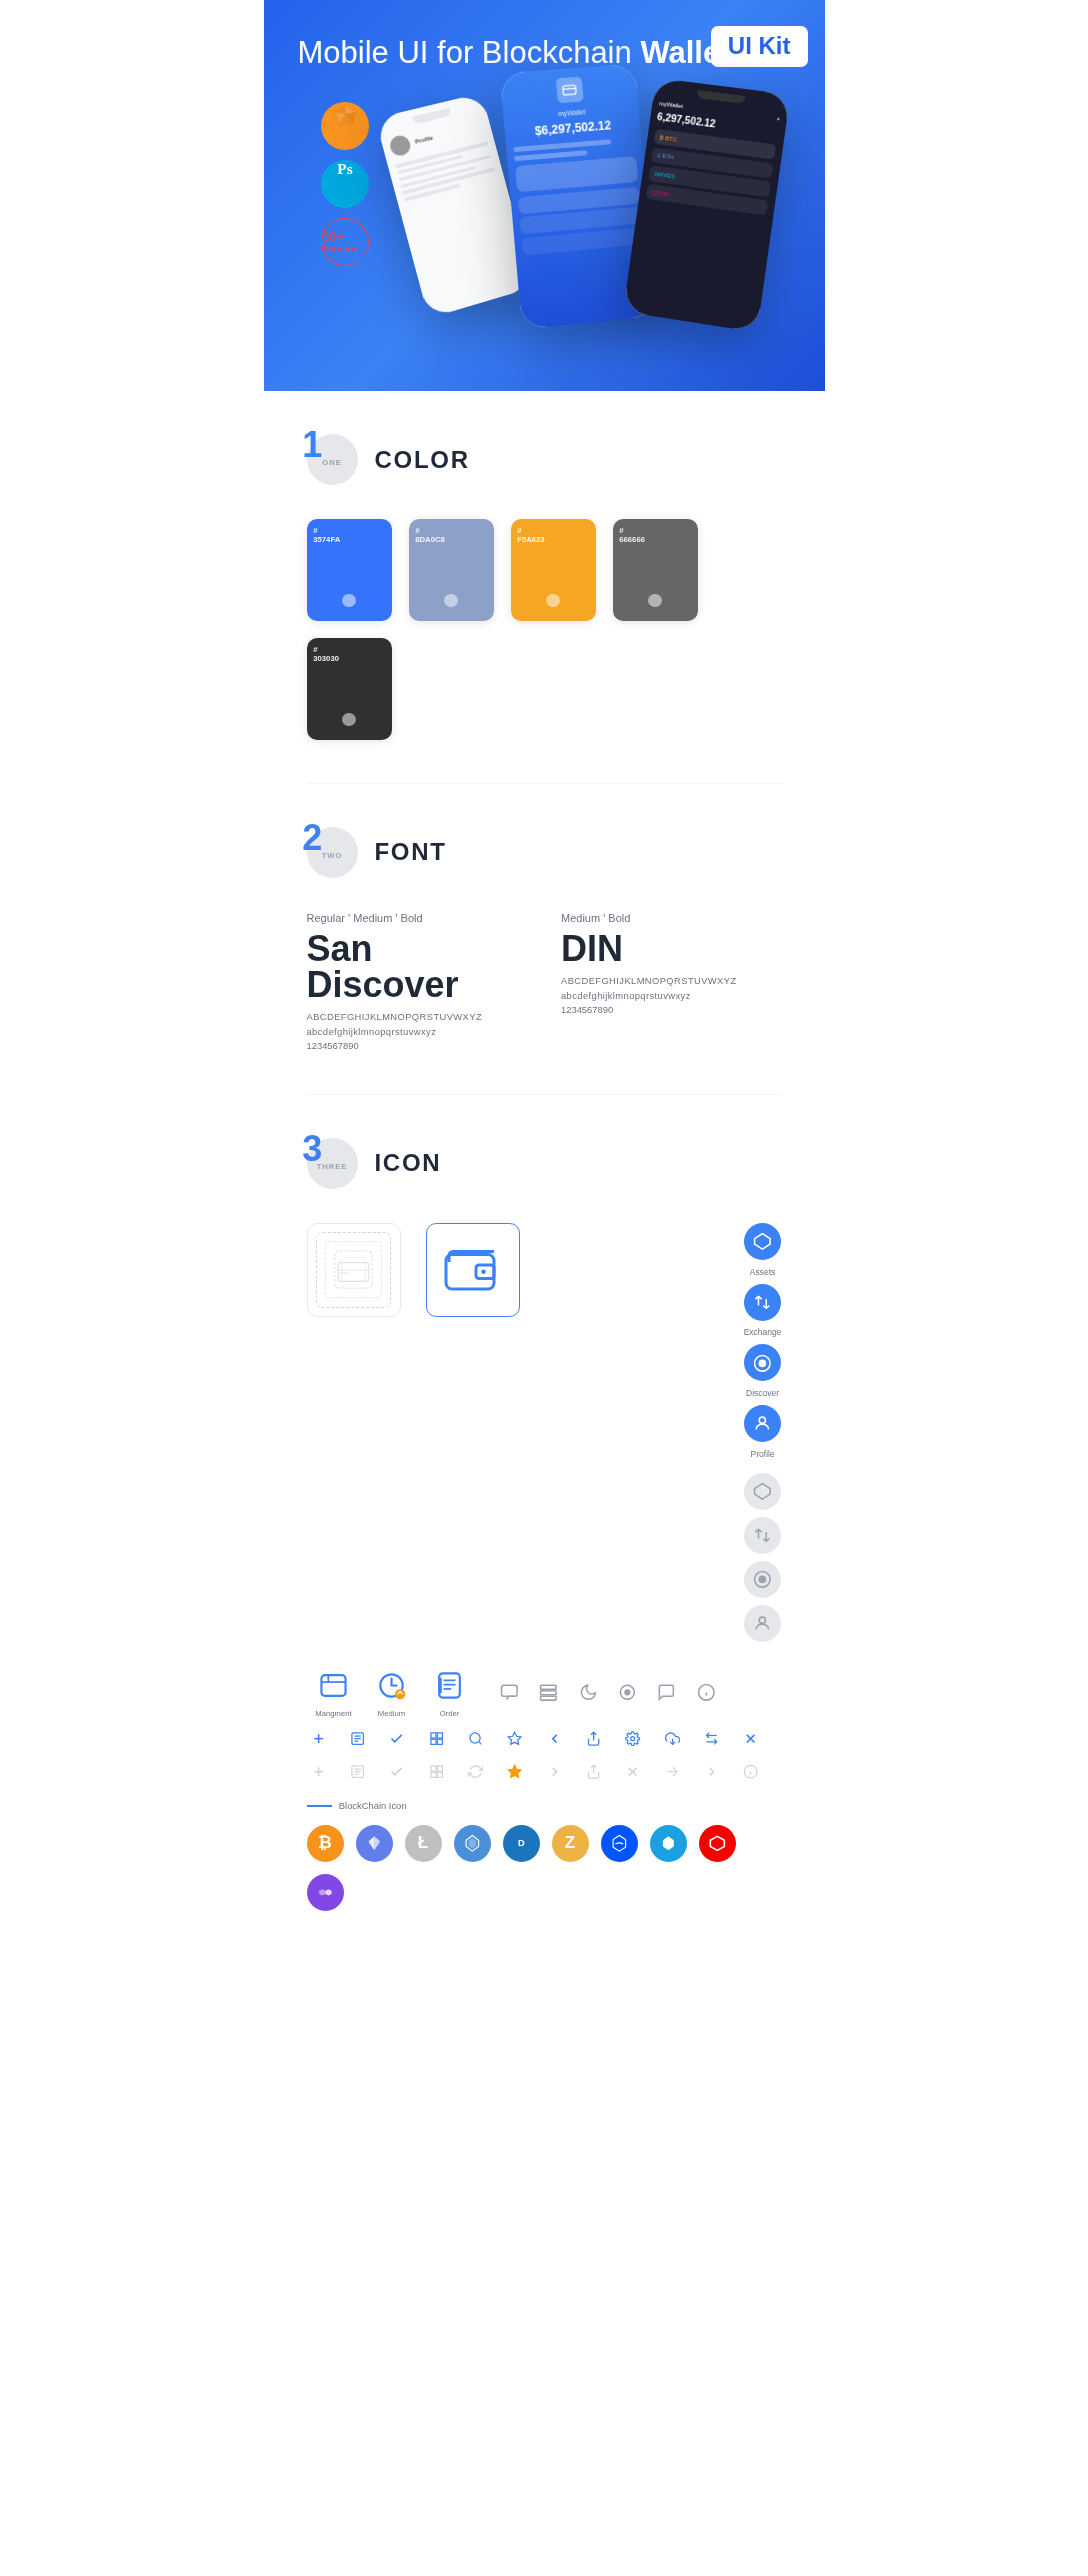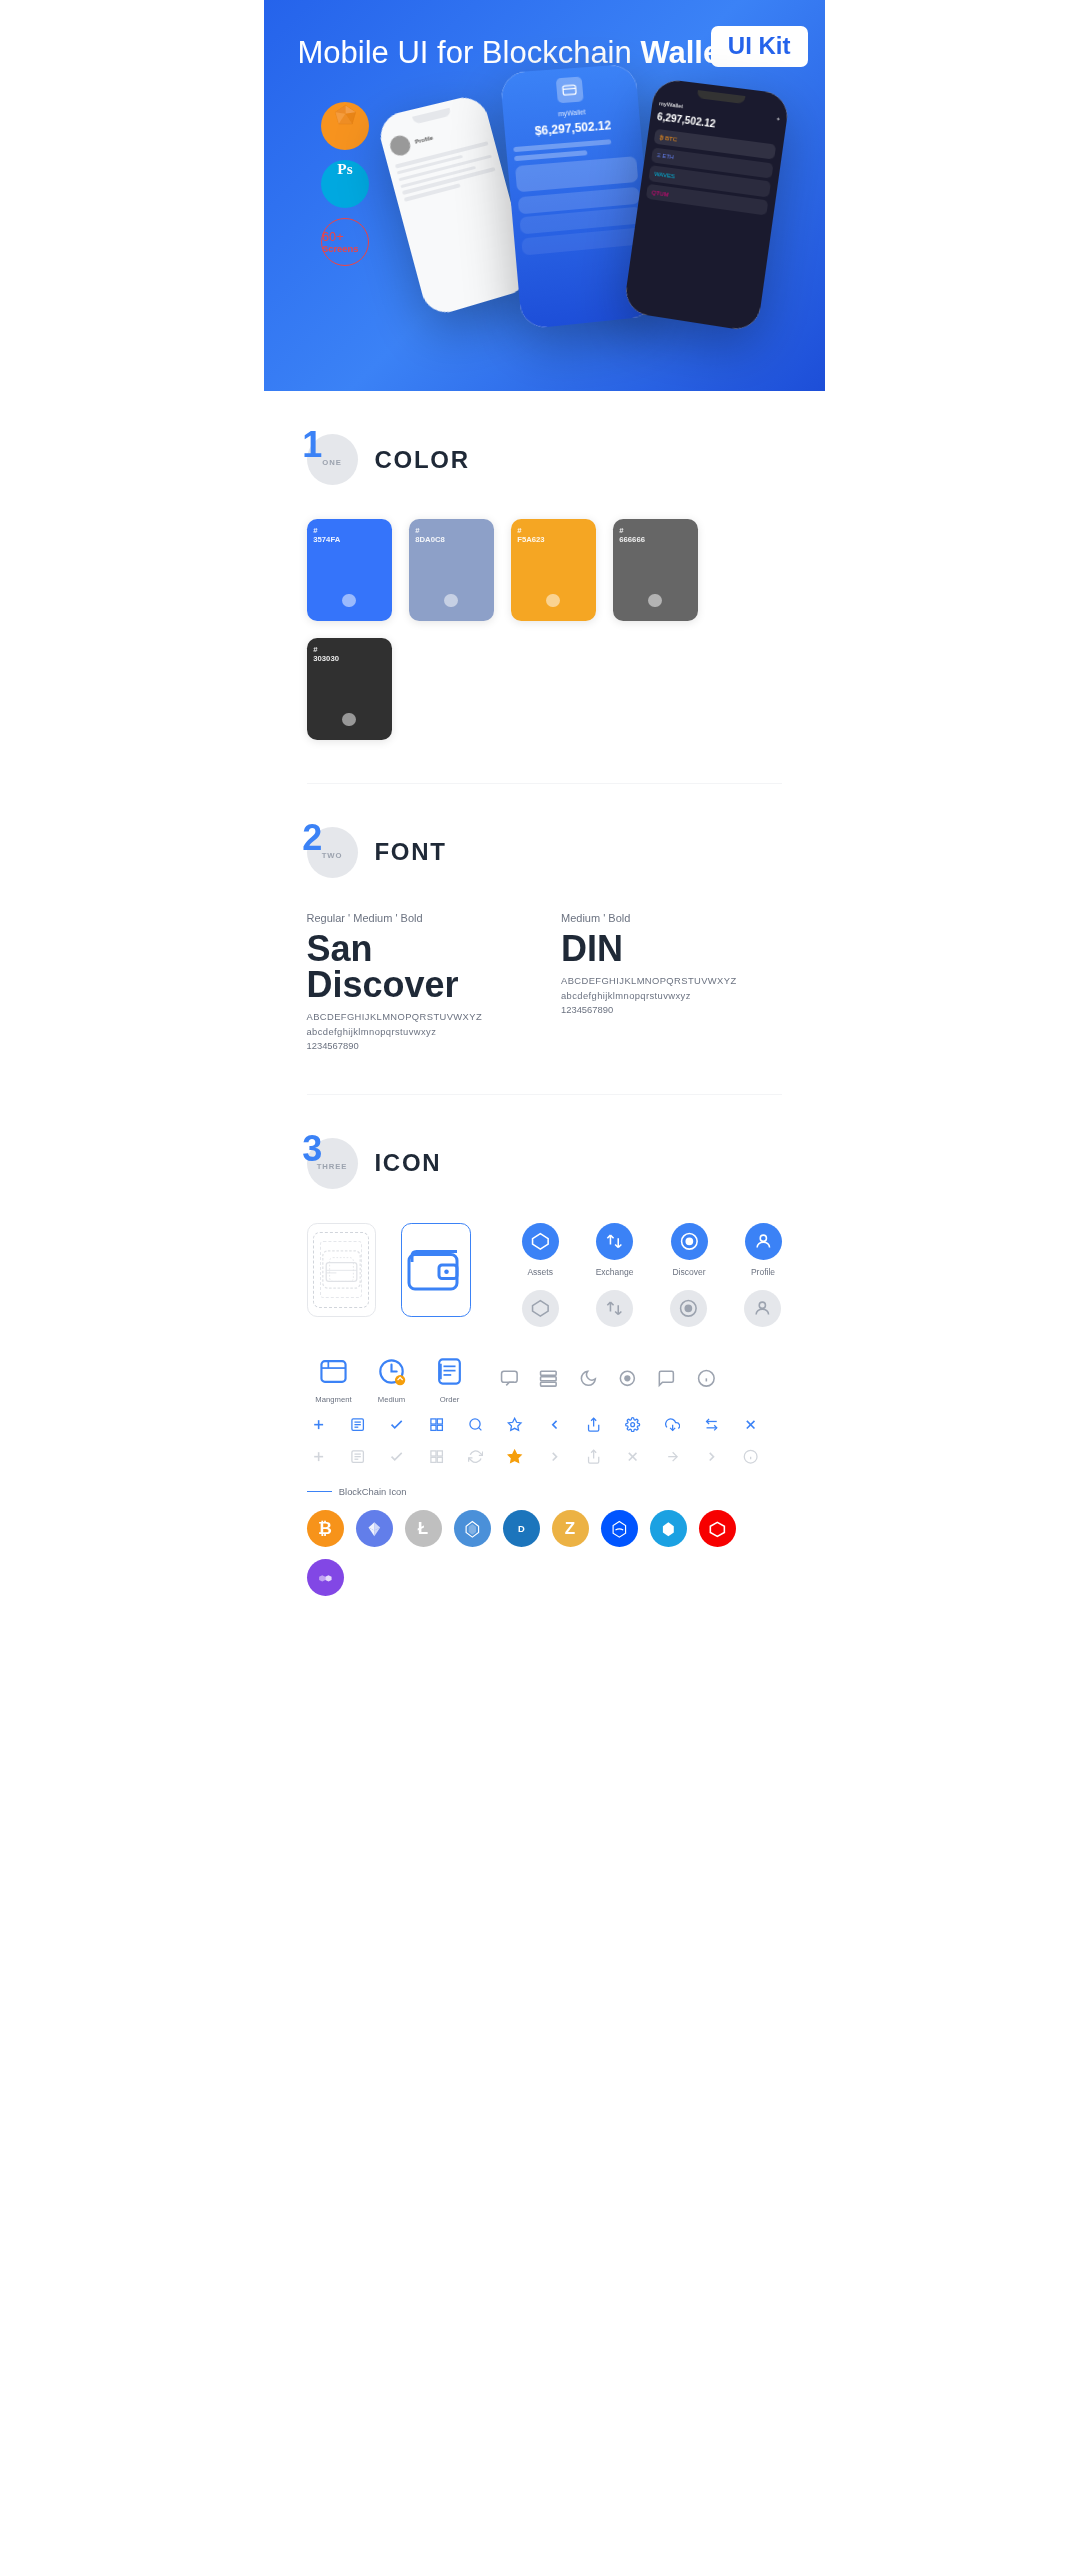--- a/index.html
+++ b/index.html
@@ -262,21 +262,22 @@
     .icon-preview-box.guide-lines::after {
       content: '';
       position: absolute;
       width: 60%;
       height: 60%;
       border: 0.9px dashed #e5e7eb;
       border-radius: 3.4px;
     }
     .icon-nav-group {
       display: flex;
-      gap: 37px;
+      gap: 7px;
+      flex-direction: column;
     }
     .icon-nav-item {
       display: flex;
       flex-direction: column;
       align-items: center;
       gap: 6.8px;
     }
     .icon-nav-item .icon-label {
       font-size: 8.5px;
       color: #6b7280;

